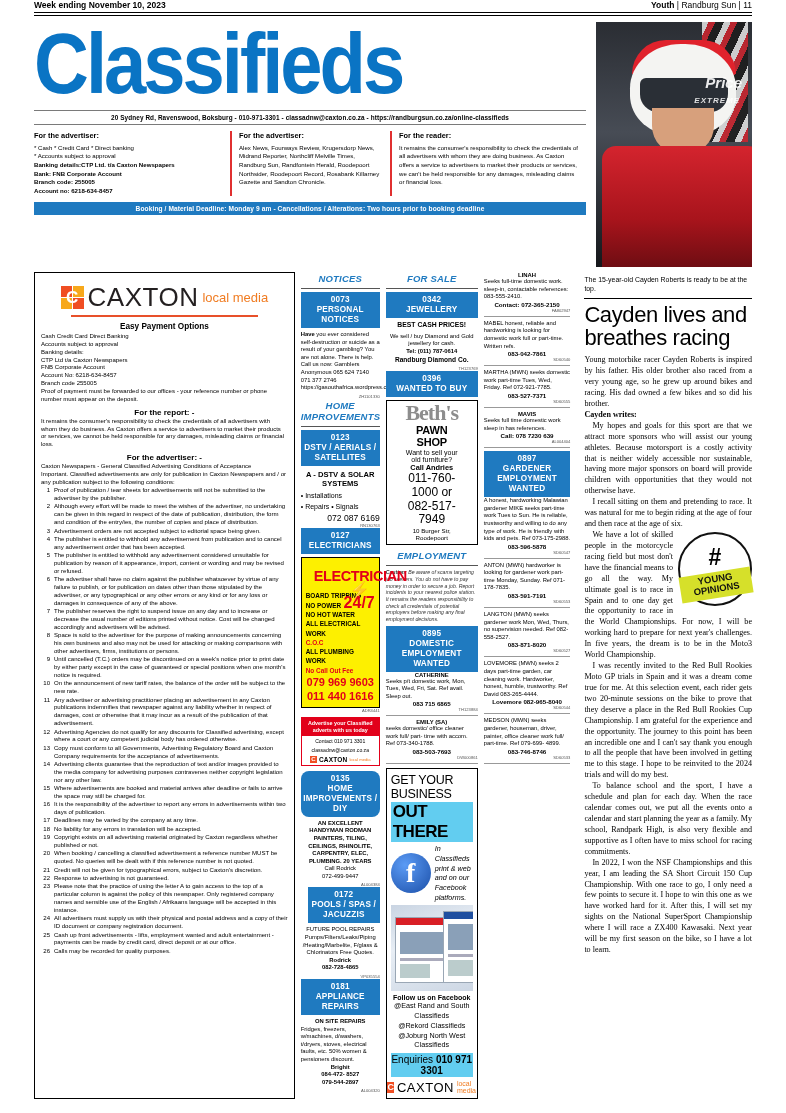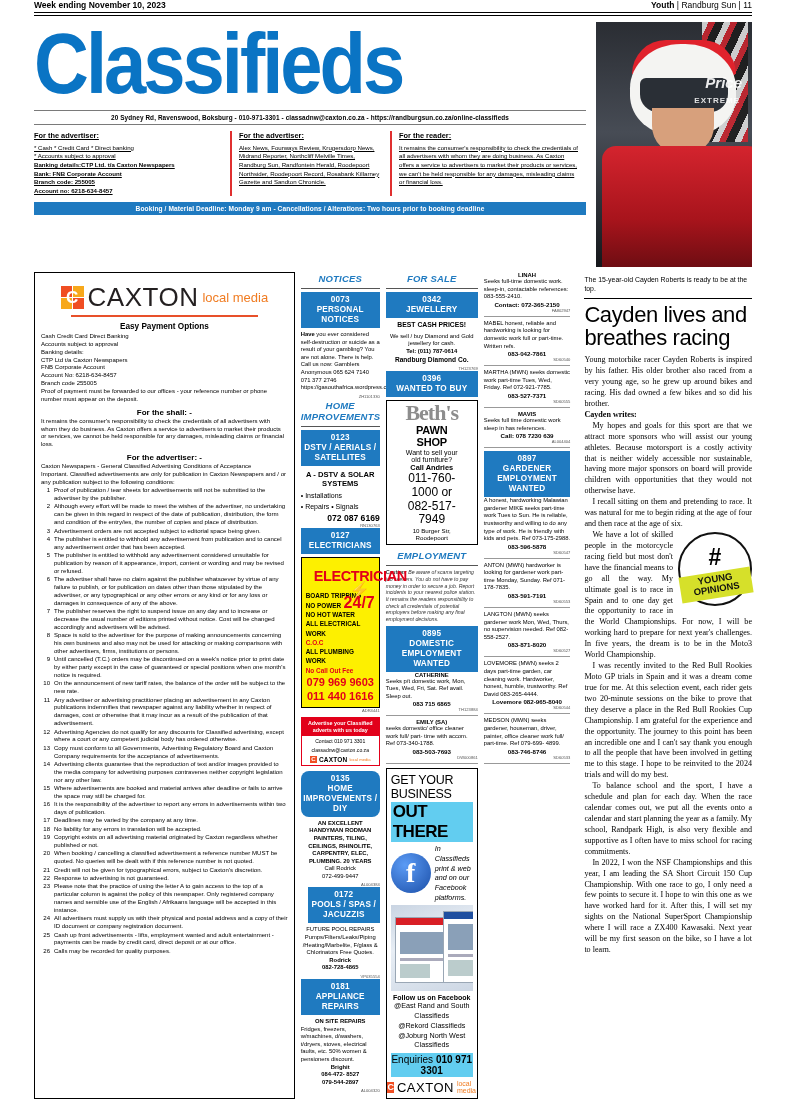--- a/index.html
+++ b/index.html
@@ -33,21 +33,21 @@
     transform:scaleY(1.12); transform-origin:left top;
   }
   .addr-rule { border-top:1px solid #7a7a7a; margin-top:14px; }
   .addr {
     text-align:center; font-size:6.4px; font-weight:bold; padding:3px 0 3px 0;
     letter-spacing:0.1px;
   }
   .addr-rule2 { border-top:1px solid #7a7a7a; }
 
   
-  .terms { display:flex; margin-top:6px; font-size:6.1px; line-height:1.42;text-decoration:underline; }
+  .terms { display:flex; margin-top:6px; font-size:6.1px; line-height:1.42; }
   .terms .col { padding:0 7px; }
   .terms .col.c1 { width:196px; padding-left:0; }
   .terms .col.c2 { width:160px; border-left:2px solid #e03030; }
   .terms .col.c3 { width:196px; border-left:2px solid #e03030; }
   .terms h4 { margin:0 0 2px 0; font-size:7.4px; font-weight:bold; }
   .terms p { margin:0; }
   .terms .b { font-weight:bold; }
 
   .deadline-bar {
     margin-top:6px; background:#1f7ac0; color:#fff;
@@ -91,21 +91,21 @@
               font-size:9.5px; letter-spacing:0.2px; padding:1px 0 2px; }
   .hr-b { border-top:1px solid #555; margin:2px 0 3px; }
   .code-box { background:#1f7ac0; color:#fff; text-align:center; font-weight:bold;
               font-size:8.2px; line-height:1.22; padding:3px 2px; letter-spacing:0.2px; }
   .ad { font-size:5.85px; line-height:1.30; margin:3px 0 2px; }
   .ad .b { font-weight:bold; }
   .refno { text-align:right; font-size:4.1px; color:#555; }
   .sep { border-top:1px solid #999; margin:3px 0; }
   .ad-title { font-weight:bold; font-size:7.6px; text-align:center; line-height:1.2; margin-top:4px;}
   .ad-bul { font-size:7px; margin-top:4px; }
-  .ad-phone-r { text-align:right; font-weight:bold; font-size:8.6px; margin-top:3px; }
+  .ad-phone-r { text-align:right; font-weight:normal; font-size:8.6px; margin-top:3px; }
 
   
   .elec { background:#fdf000; border:1px solid #000; padding:3px 4px 4px; margin-top:3px; position:relative; }
   .elec h3 { margin:8px; color:#e2001a; font-size:14.5px; font-weight:bold; letter-spacing:-0.4px; line-height:1; }
   .elec ul { list-style:none; margin:3px 0 0; padding:0; font-size:6.4px; font-weight:bold; line-height:1.45; }
   .elec .red { color:#e2001a; }
   .elec .bolt { position:absolute; right:8px; top:22px; color:#e2001a; font-size:17px; }
   .elec .sevenfour { position:absolute; right:4px; top:36px; color:#e2001a; font-size:16px; font-weight:bold; }
   .elec .ph { color:#e2001a; font-size:11px; font-weight:bold; text-align:center; line-height:1.15; margin-top:2px; }
 
@@ -173,21 +173,21 @@
                  border-radius:0 0 28px 28px; background:#d7a07c; }
   .photo .suit { position:absolute; left:6px; top:124px; width:160px; height:122px;
                  background:linear-gradient(180deg,#d4242e 0%,#a8141c 60%,#6d0d12 100%);
                  border-radius:14px 14px 0 0; }
   .photo .stripe { position:absolute; right:4px; top:0; width:46px; height:120px;
                    background:repeating-linear-gradient(115deg,#e7e7e7 0 6px,#d0242e 6px 12px,#1b1b1b 12px 20px);
                    opacity:.85; }
   .photo .txt1 { position:absolute; right:10px; top:52px; color:#fff; font-style:italic;
                  font-weight:bold; font-size:15px; opacity:.9; }
   .photo .txt2 { position:absolute; right:12px; top:74px; color:#fff; font-weight:bold;
-                 font-size:8px; letter-spacing:1px; opacity:.85; }
+                 font-size:8px; letter-spacing:1px; opacity:.85;font-style:italic; }
   .caption { font-size:6.9px; line-height:1.35; margin-top:3px; }
   .hline { border-top:1px solid #000; margin:4px 0 4px; }
   .headline { font-size:22px; line-height:1.06; font-weight:400; letter-spacing:-0.4px; margin:2px 0 6px; }
   .story p { margin:0 0 0 0; font-family:"Liberation Serif", serif; font-size:8.1px; line-height:1.35;
              text-align:justify; text-indent:8px; }
   .story p.noind { text-indent:0; }
   .story p.lead { text-indent:0; }
   .story .byl { font-family:"Liberation Serif", serif; font-weight:bold; font-size:8.1px; }
 
   .badge { float:right; width:74px; height:74px; margin:2px 0 2px 5px; position:relative; }
@@ -276,21 +276,21 @@
         <p class="tc-p">Cash Credit Card Direct Banking</p>
         <p class="tc-p">Accounts subject to approval</p>
         <p class="tc-p">Banking details:</p>
         <p class="tc-p">CTP Ltd t/a Caxton Newspapers</p>
         <p class="tc-p">FNB Corporate Account</p>
         <p class="tc-p">Account No: 6218-634-8457</p>
         <p class="tc-p">Branch code 255005</p>
         <p class="tc-p">Proof of payment must be forwarded to our offices - your reference number or phone number must appear on the deposit.</p>
       </div>
 
-      <div class="tc-h2">For the shall: -</div>
+      <div class="tc-h2">For the report: -</div>
       <p class="tc-p">It remains the consumer's responsibility to check the credentials of all advertisers with whom they do business. As Caxton offers a service to advertisers to market their products or services, we cannot be held responsible for any damages, misleading claims or financial loss.</p>
 
       <div class="tc-h2">For the advertiser: -</div>
       <p class="tc-p">Caxton Newspapers - General Classified Advertising Conditions of Acceptance</p>
       <p class="tc-p">Important. Classified advertisements are only for publication in Caxton Newspapers and / or any publication subject to the following conditions:</p>
       <ul class="tc-list" id="cond-list">
           <li>
             <span class="n">1</span>
             <span class="t">Proof of publication / tear sheets for advertisements will not be submitted to the advertiser by the publisher.</span>
           </li>

